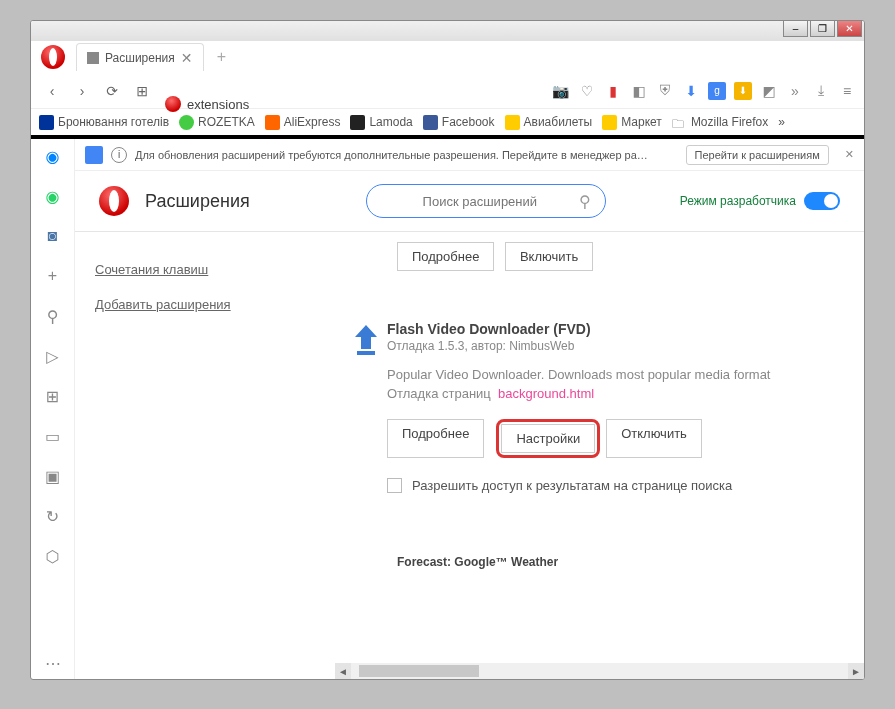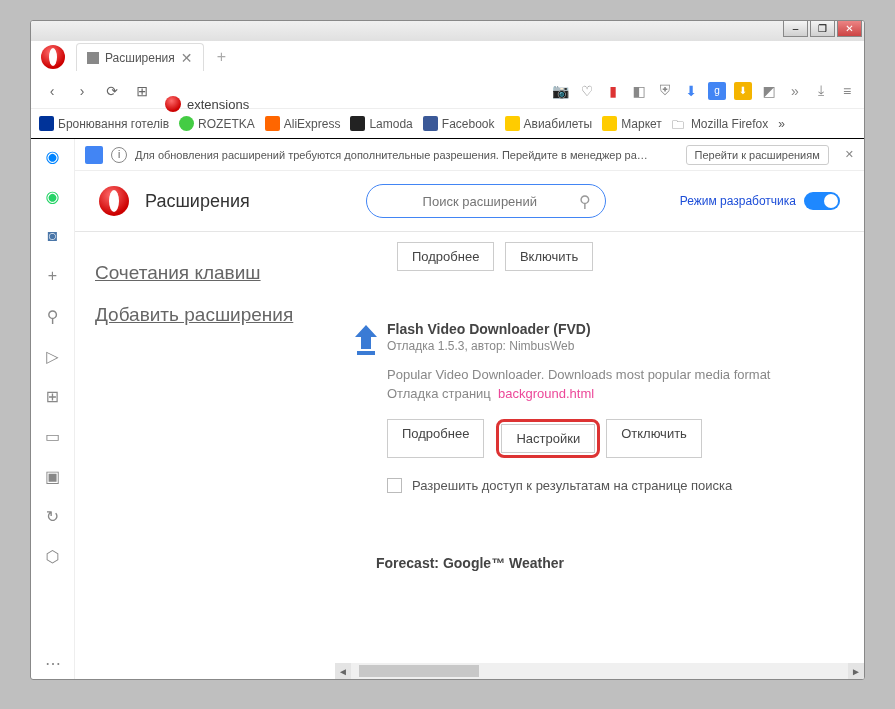--- a/index.html
+++ b/index.html
@@ -16,62 +16,62 @@
 .tab .tab-icon { width: 12px; height: 12px; background: #888; }
 .tab .close-x { color: #888; font-size: 14px; cursor: pointer; }
 .newtab { width: 24px; height: 24px; display: flex; align-items: center; justify-content: center; color: #aaa; font-size: 16px; margin-left: 6px; }
 .addressbar { height: 36px; display: flex; align-items: center; padding: 0 8px; gap: 4px; border-bottom: 1px solid #eee; }
 .nav-btn { width: 26px; height: 26px; display: flex; align-items: center; justify-content: center; color: #666; font-size: 14px; }
 .url-zone { flex: 1; display: flex; align-items: flex-end; gap: 6px; padding: 0 6px; font-size: 13px; color: #404040; margin-top: 27px; }
 .url-zone .o-mini { width: 16px; height: 16px; border-radius: 50%; background: radial-gradient(circle at 40% 30%, #ff6b6b, #cc0000 70%); }
 .toolbar-icons { display: flex; align-items: center; gap: 8px; color: #888; font-size: 14px; }
 .toolbar-icons span { width: 18px; height: 18px; display: flex; align-items: center; justify-content: center; }
 .ico-sq { width:16px; height:16px; font-size:10px; display:inline-flex; align-items:center; justify-content:center; color:#fff; border-radius:2px; }
-.bookmarks { height: 30px; display: flex; align-items: center; padding: 0 8px; gap: 10px; font-size: 12px; color: #555; border-bottom: 1px solid #000000; overflow: hidden; white-space: nowrap; }
+.bookmarks { height: 30px; display: flex; align-items: center; padding: 0 8px; gap: 10px; font-size: 12px; color: #555; border-bottom: 4px solid #000000; overflow: hidden; white-space: nowrap; }
 .bm { display: flex; align-items: center; gap: 4px; }
 .bm .bico { width: 15px; height: 15px; border-radius: 2px; }
 .content-row { display: flex; height: calc(100% - 118px); }
 .left-sidebar { width: 44px; border-right: 1px solid #eee; display: flex; flex-direction: column; align-items: center; padding-top: 6px; gap: 18px; color: #888; font-size: 16px; }
 .side-ico { width: 22px; height: 22px; display: flex; align-items: center; justify-content: center; }
 .main-area { flex: 1; display: flex; flex-direction: column; }
 .infobar { height: 32px; display: flex; align-items: center; padding: 0 10px; gap: 8px; border-bottom: 1px solid #eee; font-size: 11px; color: #555; }
 .infobar .ib-ico { width: 18px; height: 18px; background: #4285f4; border-radius: 2px; }
 .infobar .info-i { width:16px; height:16px; border:1px solid #888; border-radius:50%; display:flex; align-items:center; justify-content:center; font-size:10px; }
 .infobar .go-btn { border:1px solid #ccc; padding:3px 8px; border-radius:3px; font-size:11px; margin-left:auto; }
 .infobar .close-ib { color:#888; cursor:pointer; }
 .ext-header { height: 60px; display: flex; align-items: center; padding: 0 24px; gap: 16px; }
 .ext-header .hlogo { width: 30px; height: 30px; border-radius: 50%; background: radial-gradient(circle at 40% 30%, #ff6b6b, #cc0000 70%); position:relative; }
 .ext-header .hlogo::after { content:''; position:absolute; left:10px; top:4px; width:10px; height:22px; border-radius:50%; background:#fff; }
 .ext-header h1 { font-size: 18px; font-weight: normal; color: #333; }
 .searchbox { margin-left: 100px; width: 240px; height: 34px; border: 1px solid #4285f4; border-radius: 17px; display: flex; align-items: center; padding: 0 14px; }
 .searchbox input { border: none; outline: none; flex: 1; font-size: 13px; text-align: center; }
 .searchbox .mag { color: #999; }
-.devmode { margin-left: auto; display: flex; align-items: center; gap: 8px; font-size: 12px; color: #1d4ed8; }
+.devmode { margin-left: auto; display: flex; align-items: center; gap: 8px; font-size: 12px; color: #15803d; }
 .toggle { width: 36px; height: 18px; background: #1e88ff; border-radius: 9px; position: relative; }
 .toggle::after { content:''; position:absolute; right:2px; top:2px; width:14px; height:14px; background:#fff; border-radius:50%; }
 .ext-body { flex:1; display: flex; border-top: 1px solid #e5e5e5; overflow: hidden; }
-.ext-nav { width: 260px; padding: 30px 20px; font-size: 19px; }
+.ext-nav { width: 260px; padding: 30px 20px; font-size: 13px; }
 .ext-nav a { display:block; color:#666; text-decoration: underline; margin-bottom: 20px; }
 .ext-list { flex:1; position: relative; overflow: hidden; padding: 10px 0 0 12px; color:#444; }
 .btn { border:1px solid #ccc; background:#fff; padding:6px 14px; font-size:13px; display:inline-block; margin-right:6px; }
 .card-top-btns { margin-left: 50px; margin-bottom: 30px; }
 .ext-card { display:flex; gap:2px; padding: 20px 0; margin-left:0; }
 .ext-icon { width:38px; height:38px; }
 .ext-info { flex:1; }
 .ext-info .ename { font-weight:bold; font-size:14px; margin-bottom:2px; }
 .ext-info .emeta { color:#888; font-size:12px; margin-bottom:14px; }
 .ext-info .edesc { color:#888; font-size:13px; margin-bottom:4px; }
 .ext-info .edebug { color:#888; font-size:13px; margin-bottom:18px; }
 .ext-info .edebug a { color:#ec4899; text-decoration:none; }
 .ext-actions { display:flex; gap:6px; margin-bottom:20px; }
 .highlight-box { border: 3px solid #d33; border-radius: 8px; padding: 2px; }
 .checks { margin-left:0; }
 .check-row { display:flex; align-items:center; gap:10px; font-size:13px; color:#555; margin-bottom:12px; }
 .chk { width:15px; height:15px; border:1px solid #bbb; }
-.next-card { margin-top:30px; margin-left:29px; font-weight:bold; font-size:14px; }
+.next-card { margin-top:30px; margin-left:50px; font-weight:bold; font-size:12px; }
 .hscroll { position:absolute; left:0; right:0; bottom:0; height:16px; background:#f0f0f0; display:flex; align-items:center; }
 .hscroll .arrow { width:16px; height:16px; display:flex; align-items:center; justify-content:center; color:#666; background:#e4e4e4; font-size:10px; }
 .hscroll .track { flex:1; height:16px; position:relative; }
 .hscroll .thumb { position:absolute; left:8px; width:120px; height:12px; top:2px; background:#c8c8c8; }
 .left-dots { width:44px; height:20px; display:flex; align-items:center; justify-content:center; color:#888; position:absolute; left:0; bottom:6px; }
 </style>
 </head>
 <body>
 
 <div class="window">

